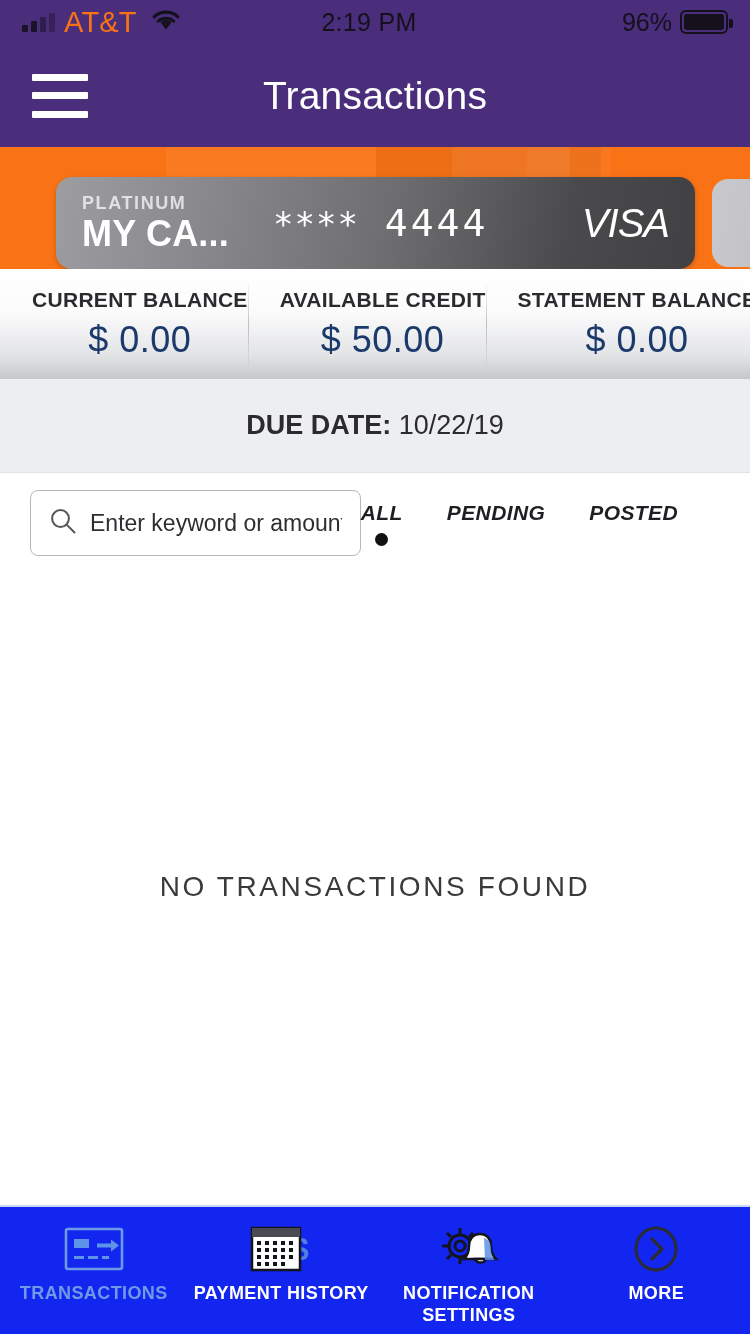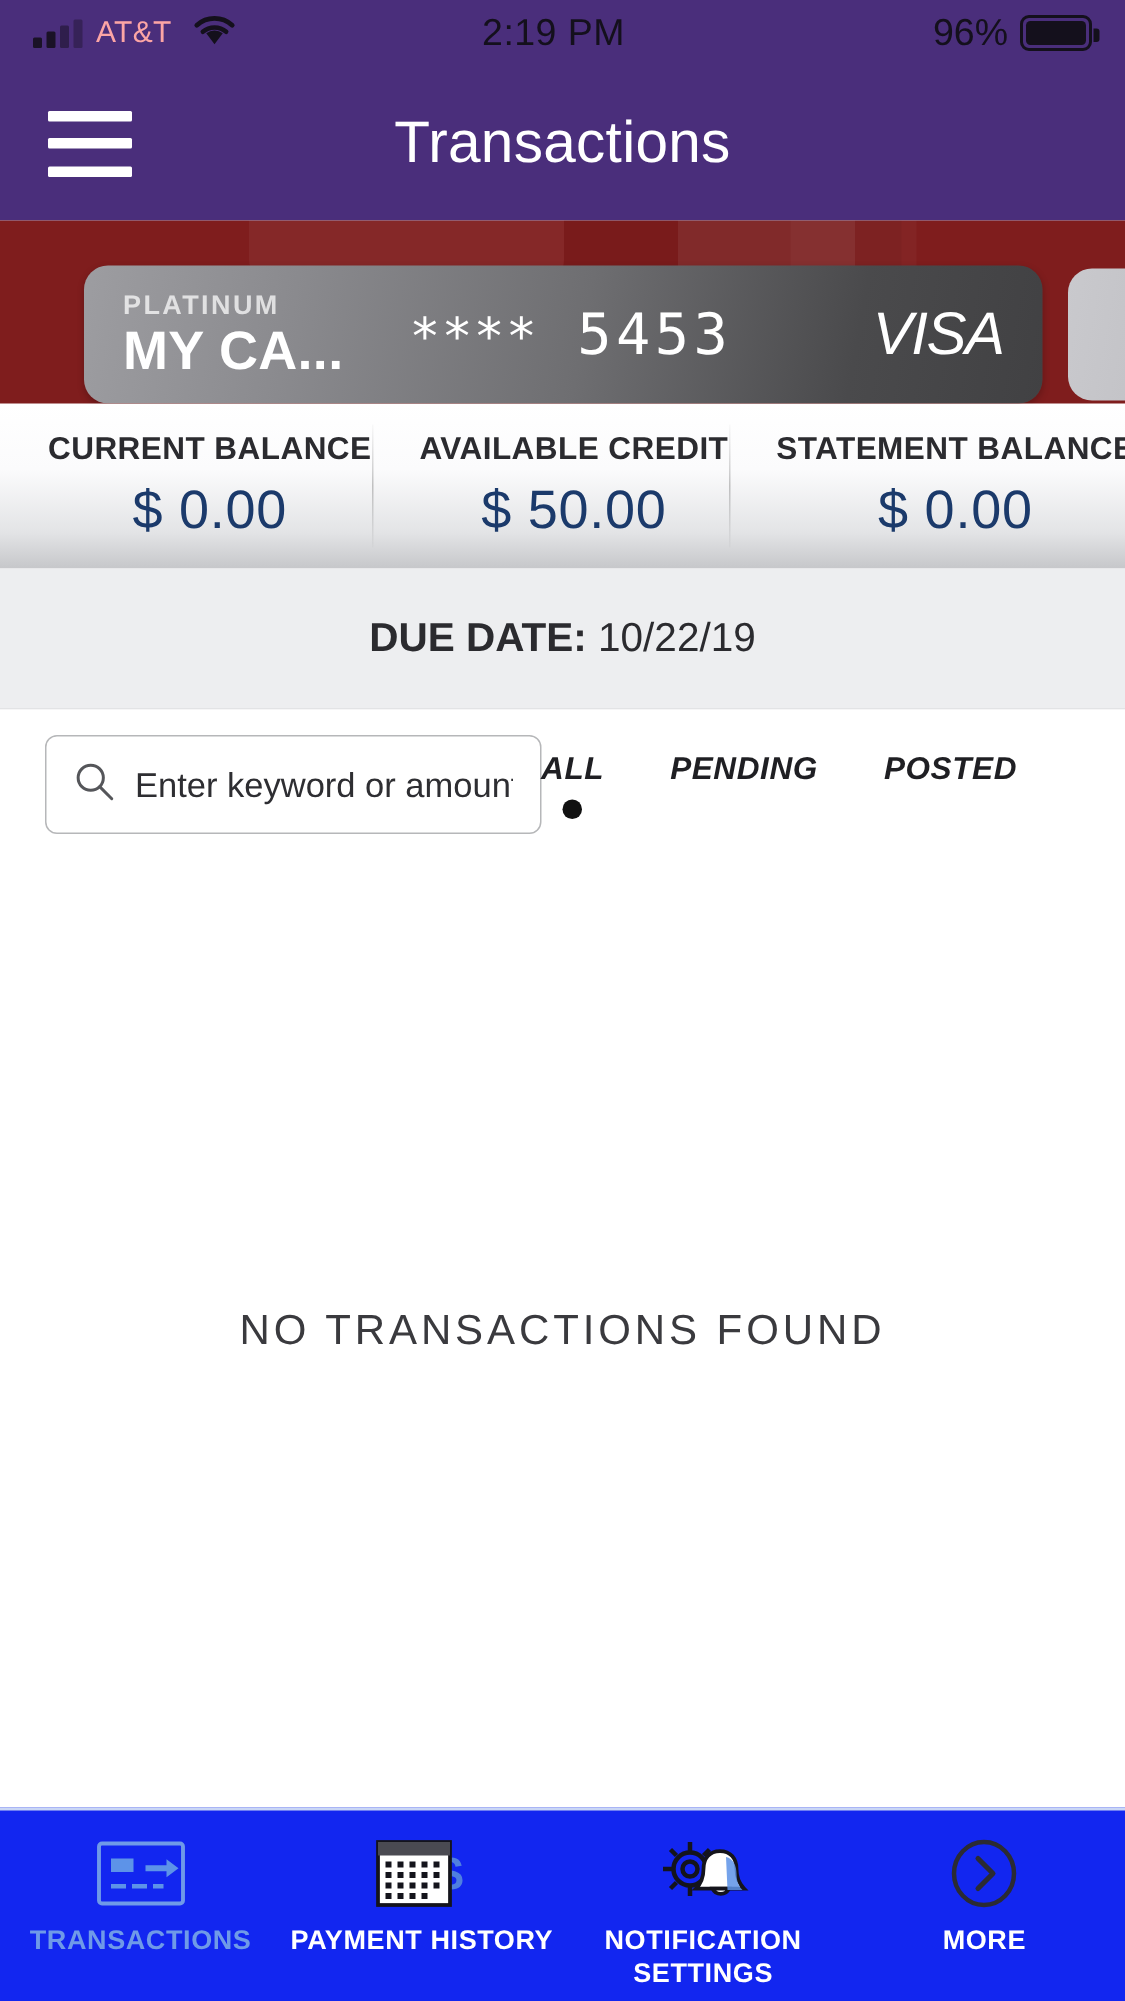--- a/index.html
+++ b/index.html
@@ -19,21 +19,21 @@
     padding:0 22px;
     position:relative;
   }
   .sb-left{ display:flex; align-items:center; gap:9px; }
   .signal{ display:flex; align-items:flex-end; gap:3px; height:19px; }
   .signal i{ display:block; width:6px; background:#1a1226; border-radius:1px; }
   .signal i:nth-child(1){ height:7px; }
   .signal i:nth-child(2){ height:11px; }
   .signal i:nth-child(3){ height:15px; opacity:.55; }
   .signal i:nth-child(4){ height:19px; opacity:.4; }
-  .carrier{ font-size:20px; color:#fca5a5; letter-spacing:.2px; }
+  .carrier{ font-size:29px; color:#f97316; letter-spacing:.2px; }
   .wifi{ margin-left:5px; }
   .sb-time{
     position:absolute; left:0; right:12px; text-align:center;
     font-size:25px; color:#14101c; font-weight:500; letter-spacing:.3px;
     pointer-events:none;
   }
   .sb-right{ margin-left:auto; display:flex; align-items:center; gap:8px; z-index:2; }
   .batt-pct{ font-size:25px; color:#14101c; }
   .batt{
     width:48px; height:24px; border:2.5px solid #14101c; border-radius:6px;
@@ -57,21 +57,21 @@
   }
   .hamburger span{ display:block; height:7px; background:#fff; border-radius:1px; }
   .nav-title{
     width:100%; text-align:center; color:#ffffff;
     font-size:39px; font-weight:400; letter-spacing:.2px;
   }
 
   
   .card-band{
     width:750px; height:122px;
-    background:#7f1d1d;
+    background:#f97316;
     position:relative; overflow:hidden;
   }
   .ghost{
     position:absolute; border-radius:14px;
     background:rgba(255,255,255,.065);
   }
   .ghost.g1{ left:452px; top:-34px; width:118px; height:78px; }
   .ghost.g2{ left:527px; top:-30px; width:84px; height:74px; background:rgba(255,255,255,.035); }
   .ghost.g3{ left:166px; top:-36px; width:210px; height:76px; background:rgba(255,255,255,.05); }
   .ghost.g4{ left:376px; top:-40px; width:225px; height:84px; background:rgba(0,0,0,.045); }
@@ -253,21 +253,21 @@
   <div class="ghost g2"></div>
   <div class="ghost g4"></div>
 
   <div class="card">
     <div class="card-names">
       <div class="card-tier">PLATINUM</div>
       <div class="card-nick">MY CA...</div>
     </div>
     <div class="card-num">
       <span class="stars">****</span>
-      <span>5453</span>
+      <span>4444</span>
     </div>
     <div class="visa">VISA</div>
   </div>
 
   <div class="card-next"></div>
 </div>
 
 <div class="balances">
   <div class="bal-cell">
     <div class="bal-label">CURRENT BALANCE</div>

